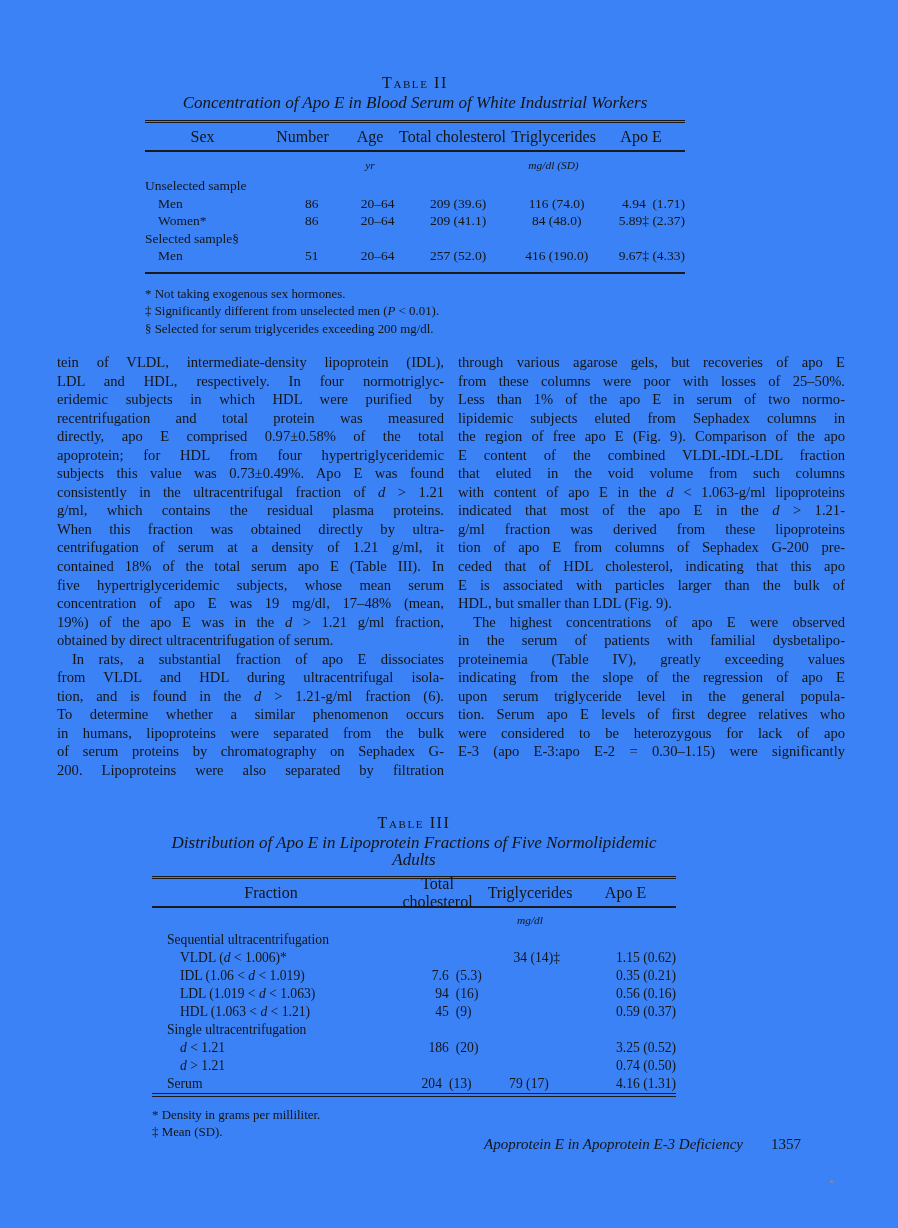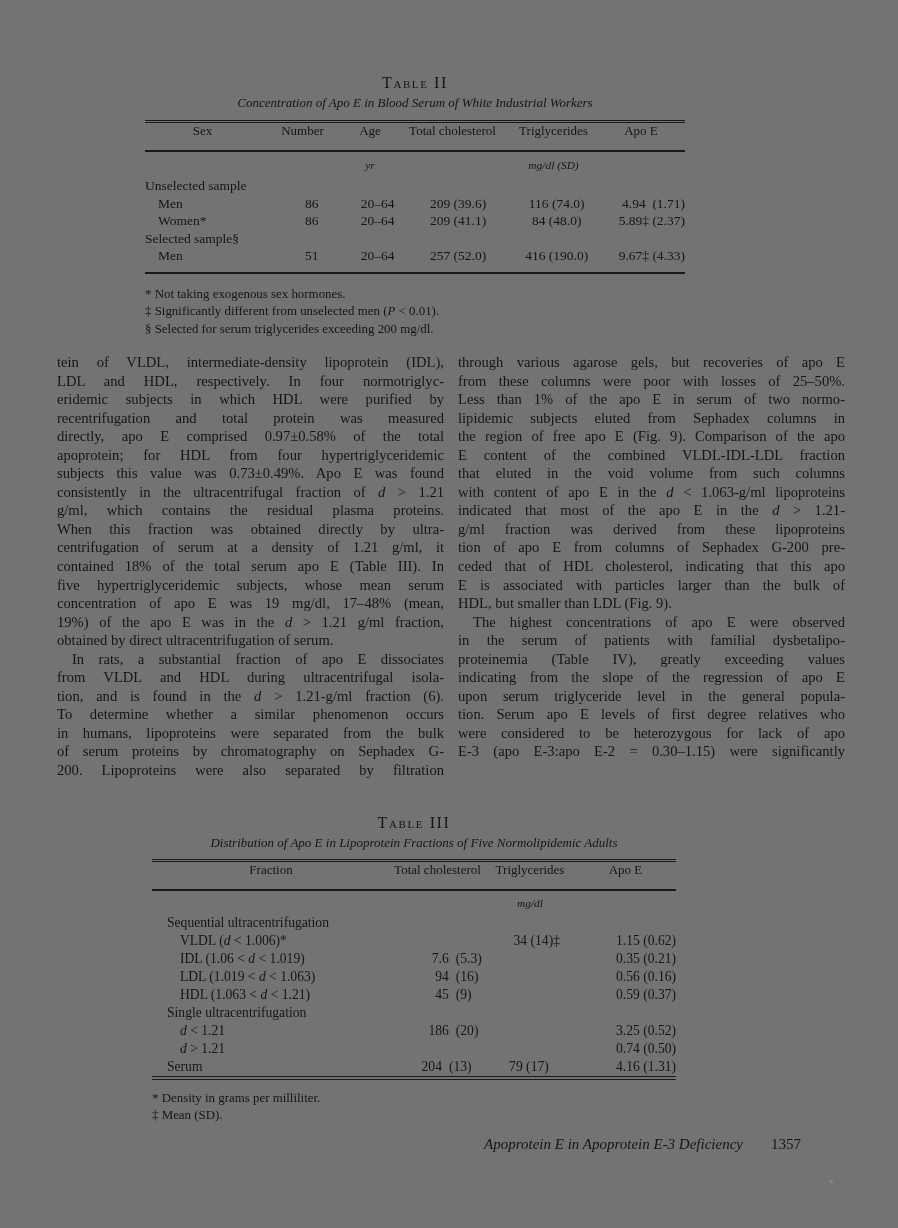--- a/index.html
+++ b/index.html
@@ -1,22 +1,22 @@
 <!DOCTYPE html>
 <html><head>
 <meta charset="utf-8">
 <style>
   html,body{margin:0;padding:0;background:#ffffff;}
-  .page{position:relative;width:898px;height:1228px;background:#737373;overflow:hidden;
+  .page{position:relative;width:898px;height:1228px;background:#3b82f6;overflow:hidden;
         font-family:"Liberation Serif","DejaVu Serif",serif;color:#151515;}
 
   
   .t-title{font-variant:small-caps;letter-spacing:1.6px;text-align:center;font-size:16px;line-height:18px;}
-  .t-sub{font-style:italic;text-align:center;font-size:13px;line-height:17px;margin-top:2px;}
-  .t-head{display:flex;font-size:13px;}
+  .t-sub{font-style:italic;text-align:center;font-size:17px;line-height:17px;margin-top:2px;}
+  .t-head{display:flex;align-items:center;font-size:16px;}
   .t-units{display:flex;align-items:center;font-size:11.4px;font-style:italic;}
   .t-row{display:flex;font-size:13.5px;line-height:17.6px;white-space:pre;}
   .t-notes{font-size:12.9px;line-height:17.4px;}
   .t-note{white-space:pre-wrap;}
   .cell{overflow:visible;}
   .grp{padding-left:0;}
   .ind{padding-left:13px;}
 
   
   .t2{position:absolute;left:145px;top:74px;width:540px;}

